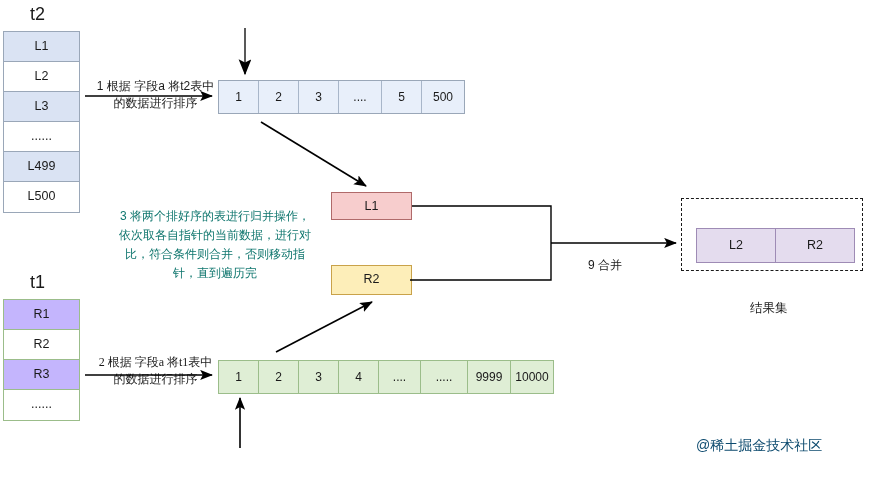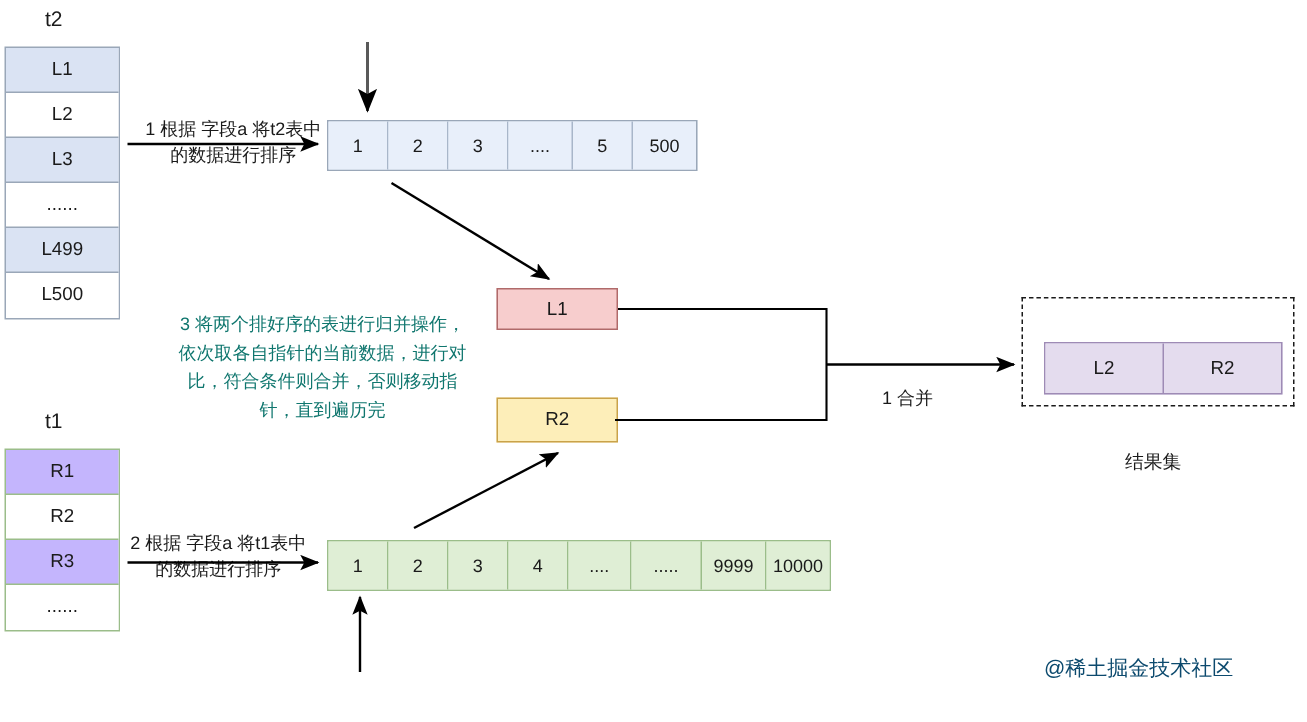--- a/index.html
+++ b/index.html
@@ -39,21 +39,21 @@
   .vtable .row:last-child { border-bottom: none; }
   .t2 .row.shade { background: #dae3f3; }
   .t2 .row.plain { background: #ffffff; }
   .t1 { border-color: #9bbd8a; }
   .t1 .row { border-bottom-color: #9bbd8a; }
   .t1 .row.shade { background: #c4b5fd; }
   .t1 .row.plain { background: #ffffff; }
 
   .tbl-caption {
     position: absolute;
-    font-size: 14px;
+    font-size: 18px;
     color: #1a1a1a;
     white-space: nowrap;
   }
 
   
   .harray {
     position: absolute;
     display: flex;
     box-sizing: border-box;
     border: 1px solid #9aa7b8;
@@ -180,26 +180,26 @@
   <div class="vtable t1" style="left:3px; top:299px;">
     <div class="row shade">R1</div>
     <div class="row plain">R2</div>
     <div class="row shade">R3</div>
     <div class="row plain">......</div>
   </div>
 
   <div class="step-label" style="left:83px; top:58px; width:145px;">1 根据 字段a 将t2表中
 的数据进行排序</div>
 
-  <div class="step-label" style="left:73px; top:334px; width:145px;">2 根据 字段a 将t1表中
+  <div class="step-label" style="left:83px; top:334px; width:145px;font-family:Liberation Serif, serif;">2 根据 字段a 将t1表中
 的数据进行排序</div>
 
   <div class="merge-note" style="left:115px; top:207px;">3 将两个排好序的表进行归并操作，依次取各自指针的当前数据，进行对比，符合条件则合并，否则移动指针，直到遍历完</div>
 
-  <div class="merge-label" style="left:588px; top:257px;">1 合并</div>
+  <div class="merge-label" style="left:588px; top:257px;">9 合并</div>
 
   <div class="harray blue-array" style="left:218px; top:80px;">
     <div class="cell" style="width:40px;">1</div>
     <div class="cell" style="width:40px;">2</div>
     <div class="cell" style="width:40px;">3</div>
     <div class="cell" style="width:43px;">....</div>
     <div class="cell" style="width:40px;">5</div>
     <div class="cell" style="width:42px;">500</div>
   </div>
 

